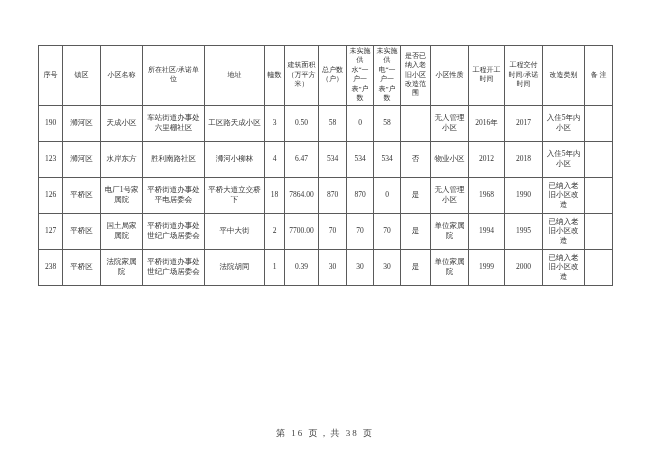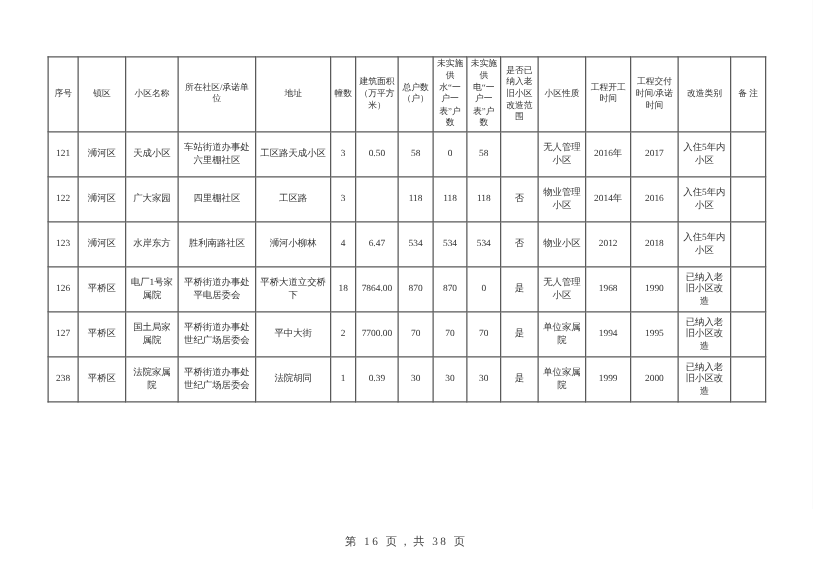--- a/index.html
+++ b/index.html
@@ -77,52 +77,34 @@
           <th>是否已纳入老旧小区改造范围</th>
           <th>小区性质</th>
           <th>工程开工时间</th>
           <th>工程交付时间/承诺时间</th>
           <th>改造类别</th>
           <th>备 注</th>
         </tr>
     </thead>
     <tbody id="table-body">
         <tr>
-          <td>121</td>
+          <td>190</td>
           <td>浉河区</td>
           <td>天成小区</td>
           <td>车站街道办事处六里棚社区</td>
           <td>工区路天成小区</td>
           <td>3</td>
           <td>0.50</td>
           <td>58</td>
           <td>0</td>
           <td>58</td>
           <td></td>
           <td>无人管理小区</td>
           <td>2016年</td>
           <td>2017</td>
-          <td>入住5年内小区</td>
-          <td></td>
-        </tr>
-        <tr>
-          <td>122</td>
-          <td>浉河区</td>
-          <td>广大家园</td>
-          <td>四里棚社区</td>
-          <td>工区路</td>
-          <td>3</td>
-          <td></td>
-          <td>118</td>
-          <td>118</td>
-          <td>118</td>
-          <td>否</td>
-          <td>物业管理小区</td>
-          <td>2014年</td>
-          <td>2016</td>
           <td>入住5年内小区</td>
           <td></td>
         </tr>
         <tr>
           <td>123</td>
           <td>浉河区</td>
           <td>水岸东方</td>
           <td>胜利南路社区</td>
           <td>浉河小柳林</td>
           <td>4</td>

